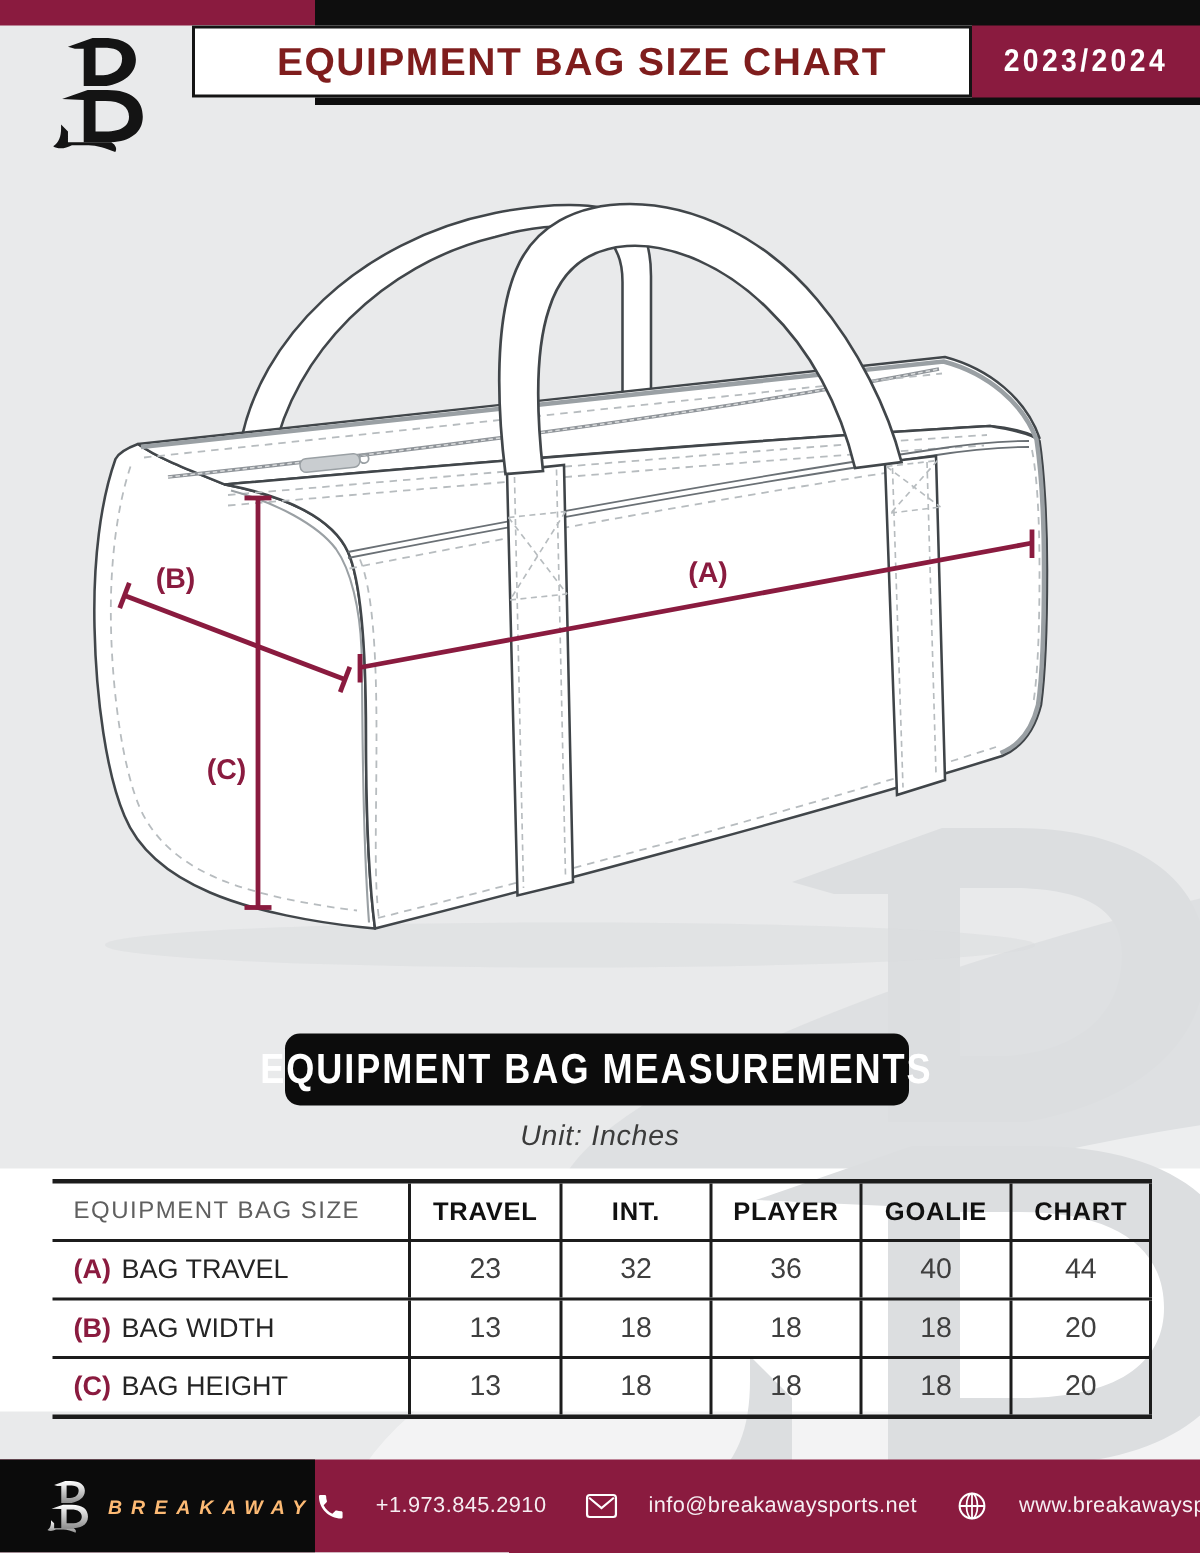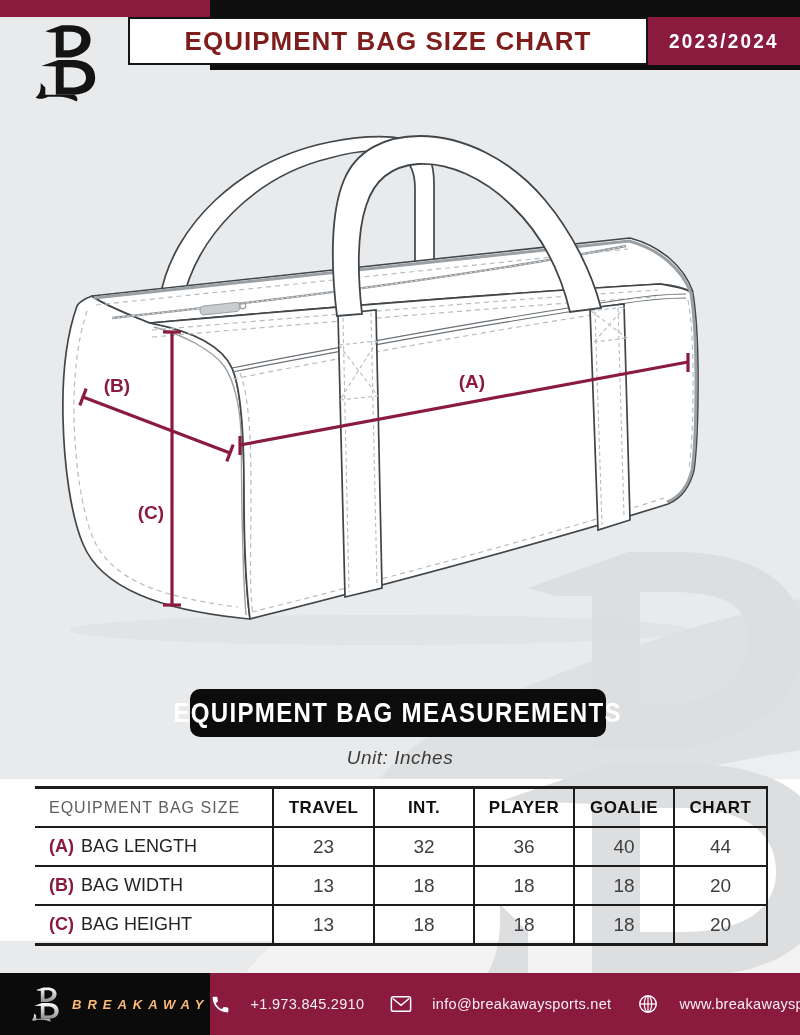--- a/index.html
+++ b/index.html
@@ -192,21 +192,21 @@
   <div class="tr thead">
     <div class="td c0">EQUIPMENT BAG SIZE</div>
     <div class="td ch">TRAVEL</div>
     <div class="td ch">INT.</div>
     <div class="td ch">PLAYER</div>
     <div class="td ch">GOALIE</div>
     <div class="td ch">CHART</div>
   </div>
   <div class="tr">
     <div class="td c0 rowlab">
-      <span class="key">(A)</span><span>BAG LENGTH</span>
+      <span class="key">(A)</span><span>BAG TRAVEL</span>
     </div>
     <div class="td v">23</div>
     <div class="td v">32</div>
     <div class="td v">36</div>
     <div class="td v">40</div>
     <div class="td v">44</div>
   </div>
   <div class="tr">
     <div class="td c0 rowlab">
       <span class="key">(B)</span><span>BAG WIDTH</span>

